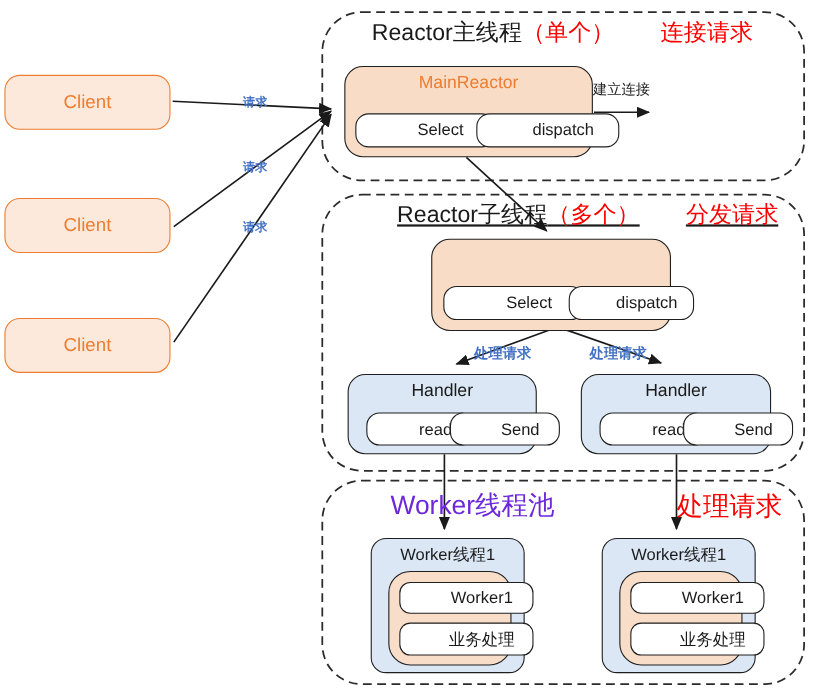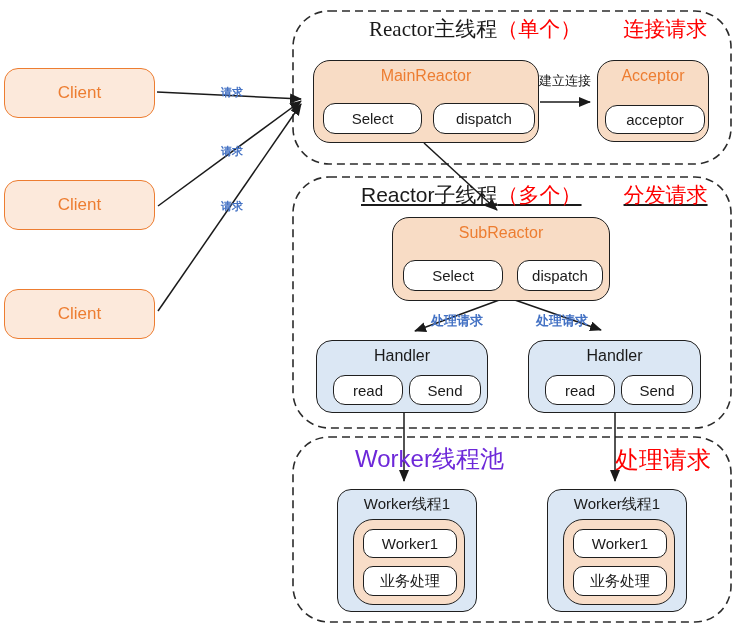--- a/index.html
+++ b/index.html
@@ -21,21 +21,21 @@
     background:#dbe7f4;border:1.5px solid #1f1f1f;border-radius:16px;
   }
   .node-title{
     position:absolute;left:0;right:0;top:6px;text-align:center;
     font-size:16px;color:#1a1a1a;
   }
   .node-title.orange{color:#ed7d31;}
   .white-pill{
     position:absolute;background:#fff;border:1.4px solid #1f1f1f;border-radius:12px;
     display:flex;align-items:center;justify-content:center;
-    font-size:15px;color:#1a1a1a;
+    font-size:15px;color:#1a1a1a;padding-left:28px;
   }
   .inner-peach{
     position:absolute;background:#f8ddc8;border:1.4px solid #1f1f1f;border-radius:20px;
   }
 
   
   .section-title{
     position:absolute;white-space:nowrap;font-size:21px;color:#1a1a1a;
   }
   .section-title .red{color:#fe0000;}
@@ -95,43 +95,38 @@
     <span>Client</span>
   </div>
   <div class="abs center client-box" style="left:4px;top:289px;width:151px;height:50px;">
     <span>Client</span>
   </div>
 
   <div class="edge-label" style="left:221px;top:85px;">请求</div>
   <div class="edge-label" style="left:221px;top:144px;">请求</div>
   <div class="edge-label" style="left:221px;top:199px;">请求</div>
 
-  <div class="section-title" style="left:369px;top:15px;font-family:Liberation Serif, serif;">
+  <div class="section-title" style="left:338px;top:15px;">
     <span>Reactor主线程</span><span class="red">（单个）</span><span class="title-gap"></span><span class="red">连接请求</span>
   </div>
 
   <div class="abs peach-box" style="left:313px;top:60px;width:226px;height:83px;">
     <div class="node-title orange">MainReactor</div>
     <div class="white-pill" style="left:9px;top:42px;width:97px;height:29px;">Select</div>
     <div class="white-pill" style="left:119px;top:42px;width:100px;height:29px;">dispatch</div>
   </div>
 
   <div class="edge-label black" style="left:539px;top:72px;">建立连接</div>
 
-  <div class="abs peach-box" style="left:597px;top:60px;width:112px;height:82px;">
-    <div class="node-title orange">Acceptor</div>
-    <div class="white-pill" style="left:7px;top:44px;width:98px;height:27px;">acceptor</div>
-  </div>
 
   <div class="section-title" style="left:361px;top:181px;text-decoration:underline;">
     <span>Reactor子线程</span><span class="red">（多个）</span><span class="title-gap"></span><span class="red">分发请求</span>
   </div>
 
   <div class="abs peach-box" style="left:392px;top:217px;width:218px;height:84px;">
-    <div class="node-title orange">SubReactor</div>
     <div class="white-pill" style="left:10px;top:42px;width:98px;height:29px;">Select</div>
     <div class="white-pill" style="left:124px;top:42px;width:84px;height:29px;">dispatch</div>
   </div>
 
   <div class="edge-label mid" style="left:431px;top:312px;">处理请求</div>
   <div class="edge-label mid" style="left:536px;top:312px;">处理请求</div>
 
   <div class="abs blue-box" style="left:316px;top:340px;width:172px;height:73px;">
     <div class="node-title">Handler</div>
     <div class="white-pill" style="left:16px;top:34px;width:68px;height:28px;">read</div>

